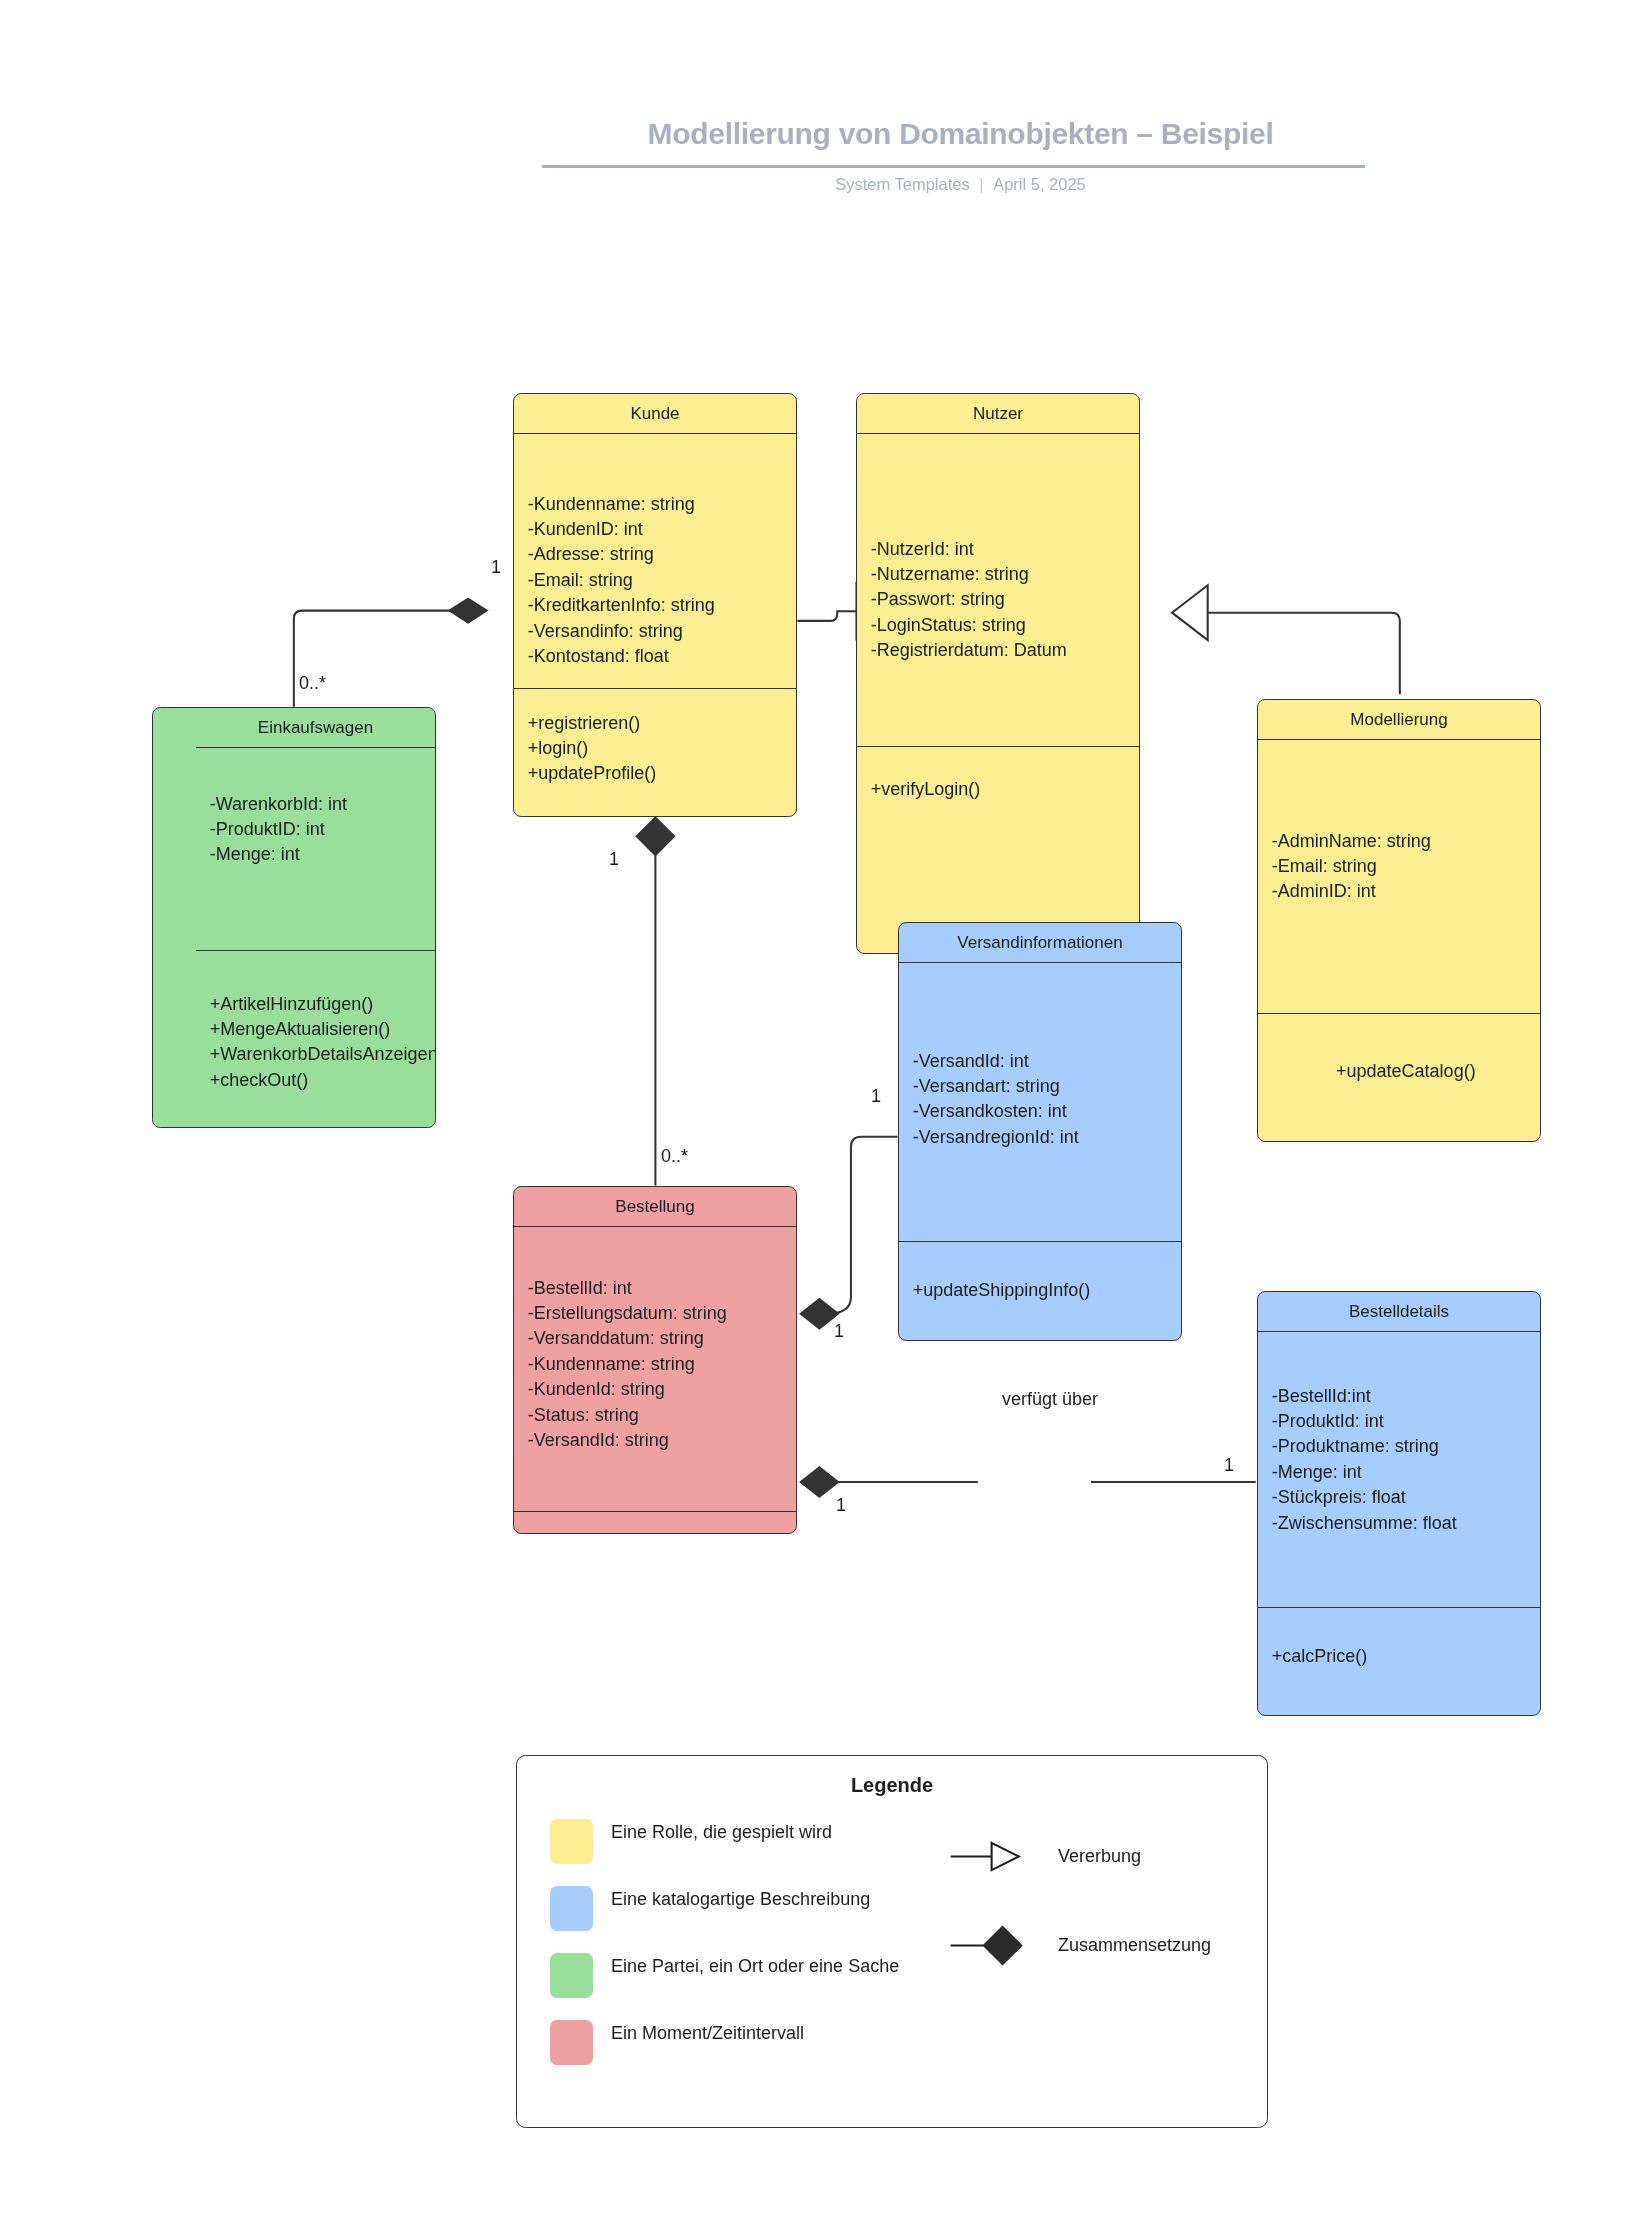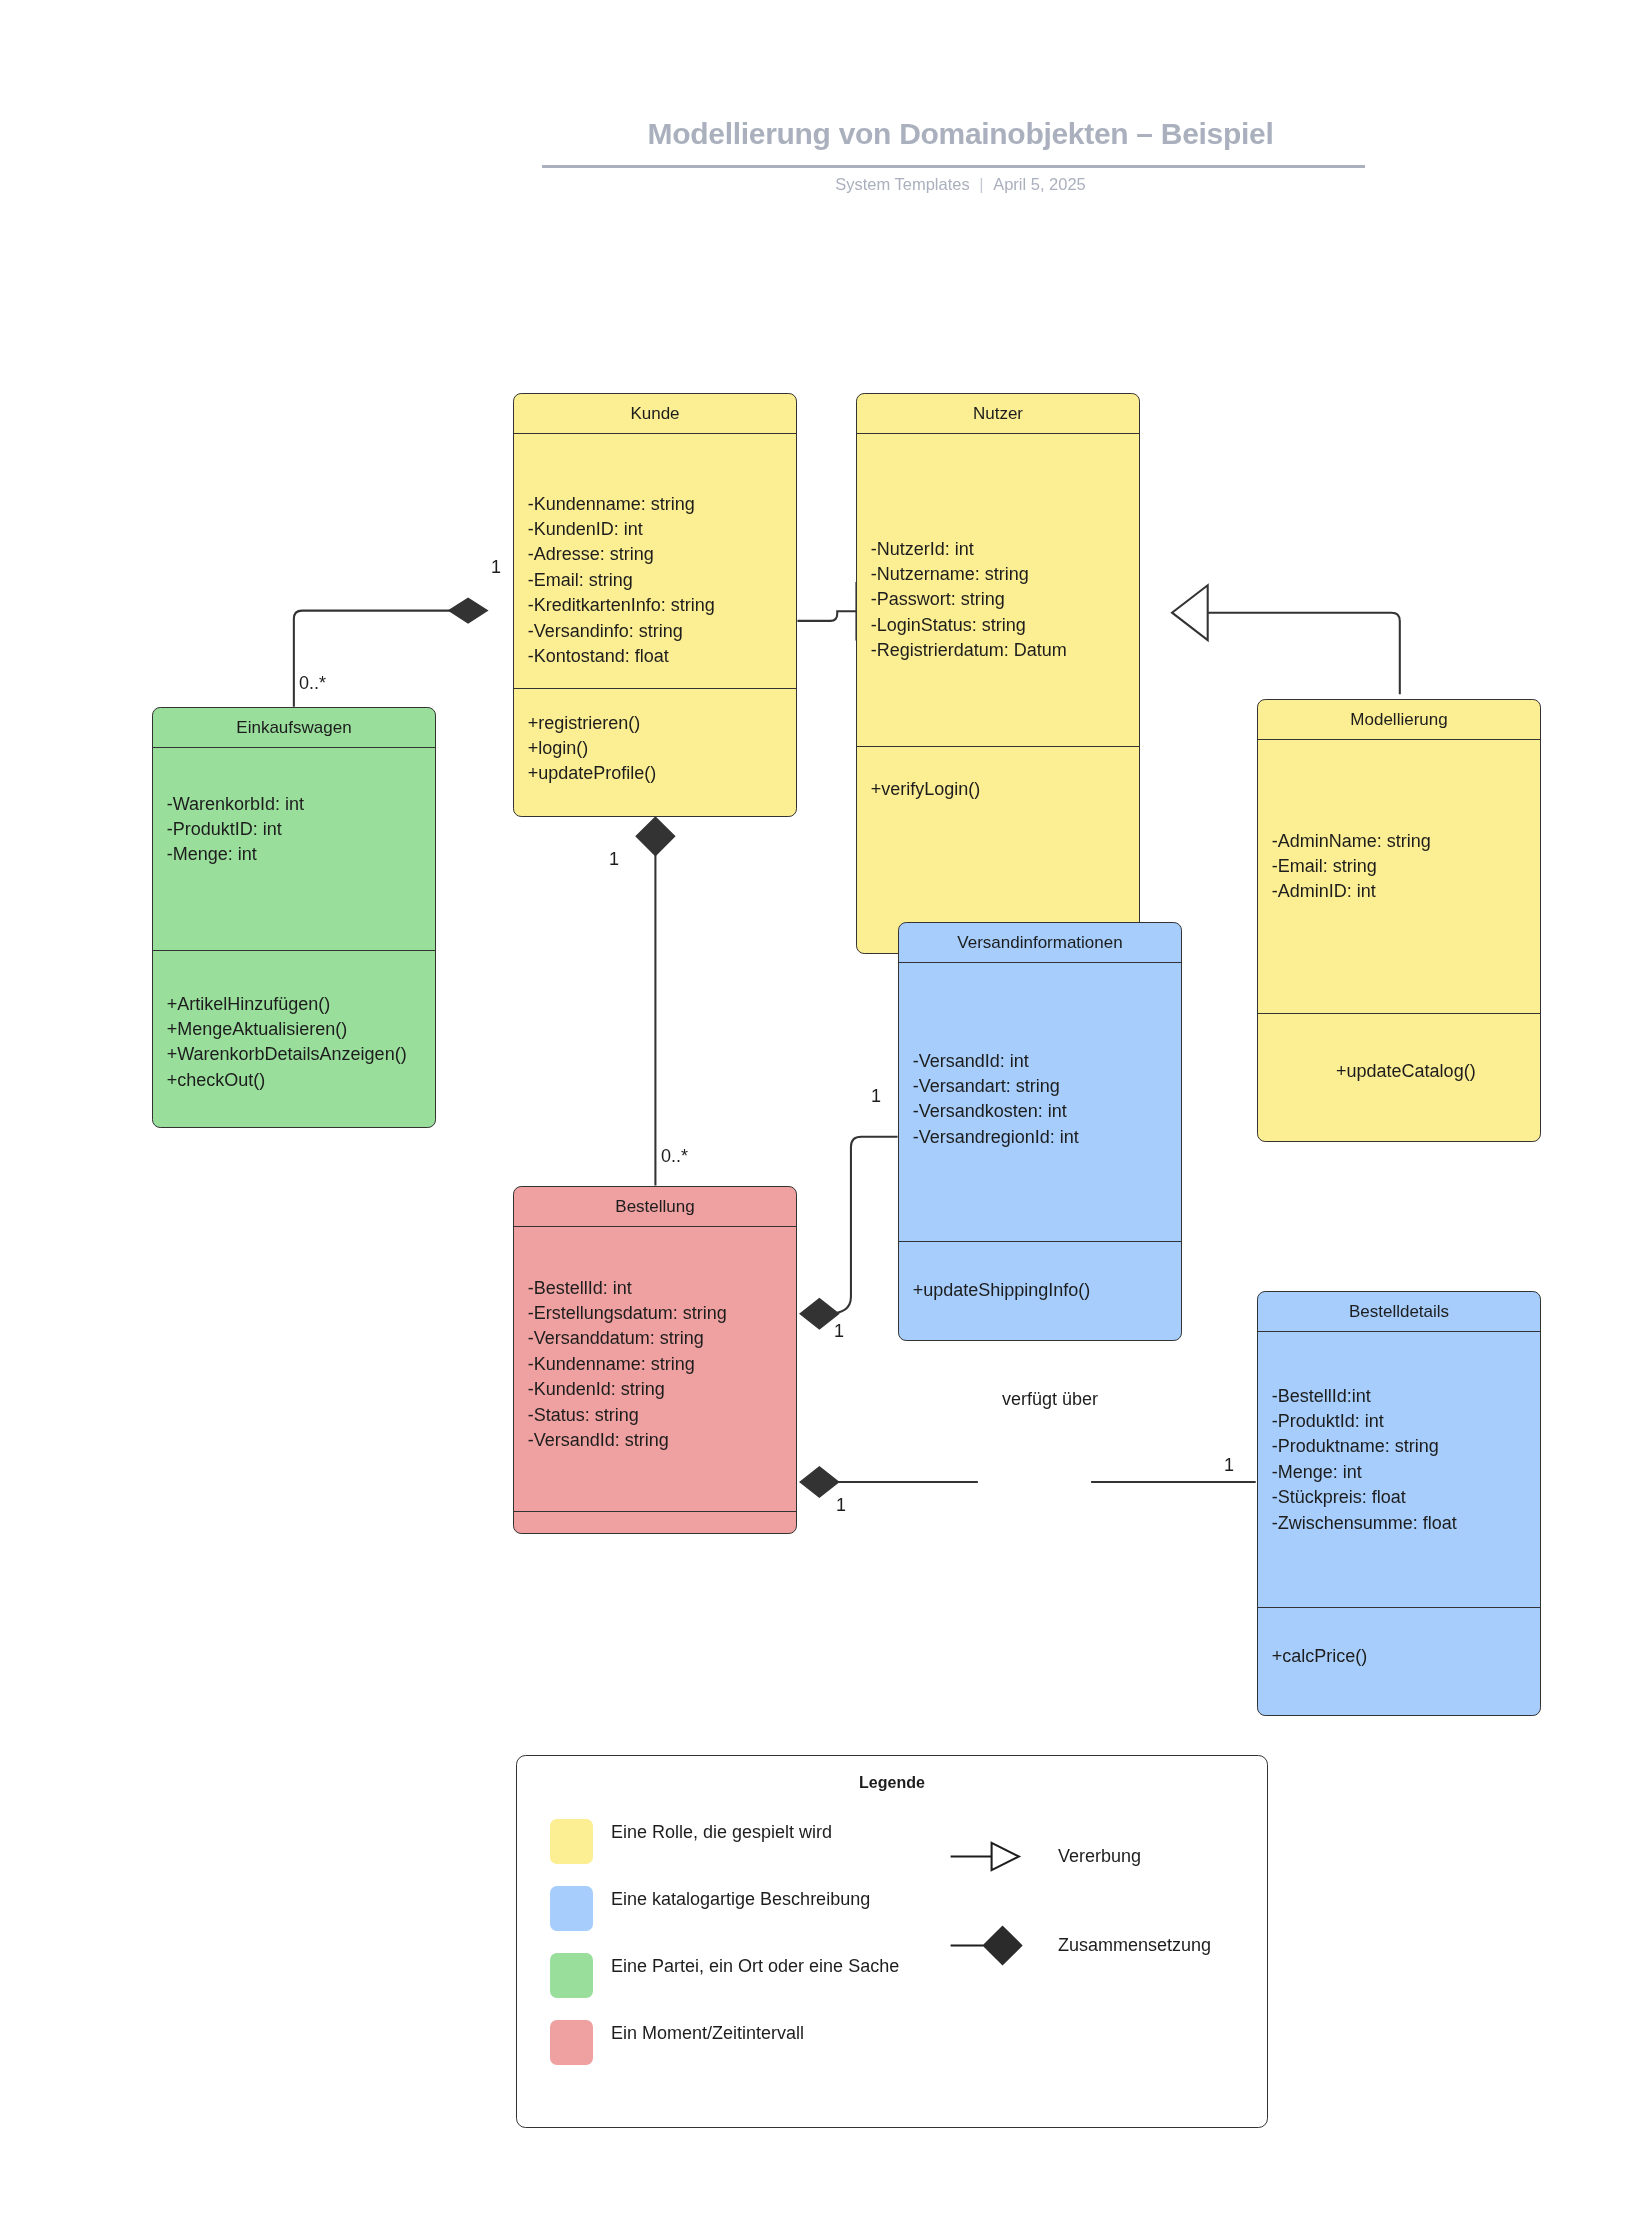--- a/index.html
+++ b/index.html
@@ -90,21 +90,21 @@
   }
 
   
   #legend {
     position:absolute;
     left:516px; top:1755px; width:752px; height:373px;
     border:1.7px solid #333333; border-radius:9.6px;
     background:#ffffff; box-sizing:border-box; z-index:5;
   }
   #legend-title {
-    text-align:center; font-size:16px; font-weight:bold;
+    text-align:center; font-size:20px; font-weight:bold;
     color:#1d1d1d; margin-top:18px;
   }
   .legend-col-left  { position:absolute; left:33px; top:63px; width:384px; }
   .legend-col-right { position:absolute; left:432px; top:71px; width:295px; }
   .legend-swatch-row { display:flex; align-items:flex-start; margin-bottom:18px; height:49px; }
   .swatch {
     width:43px; height:45px; border-radius:6.9px; flex:0 0 43px; margin-right:18px;
   }
   .swatch-label { font-size:18px; line-height:24px; color:#1d1d1d; padding-top:1.4px; }
   .legend-sym-row { display:flex; align-items:center; height:59px; margin-bottom:30px;gap:17px; }
@@ -193,21 +193,21 @@
       <div class="row">-AdminID: int</div>
     </div>
   </div>
   <div class="cls-ops" style="height:124px;">
     <div class="ops-inner" style="top:45px;text-align:center;">
       <div class="row">+updateCatalog()</div>
     </div>
   </div>
 </div>
 
-<div class="uml-class c-green" style="left:152px; top:707px; width:284px; height:421px;">
+<div class="uml-class c-green" style="left:152px; top:707px; width:284px; height:421px;padding-left:43px;">
   <div class="cls-name">Einkaufswagen</div>
   <div class="cls-attrs" style="height:203px;">
     <div class="attr-inner" style="top:44px;">
       <div class="row">-WarenkorbId: int</div>
       <div class="row">-ProduktID: int</div>
       <div class="row">-Menge: int</div>
     </div>
   </div>
   <div class="cls-ops" style="height:174px;">
     <div class="ops-inner" style="top:41px;">

